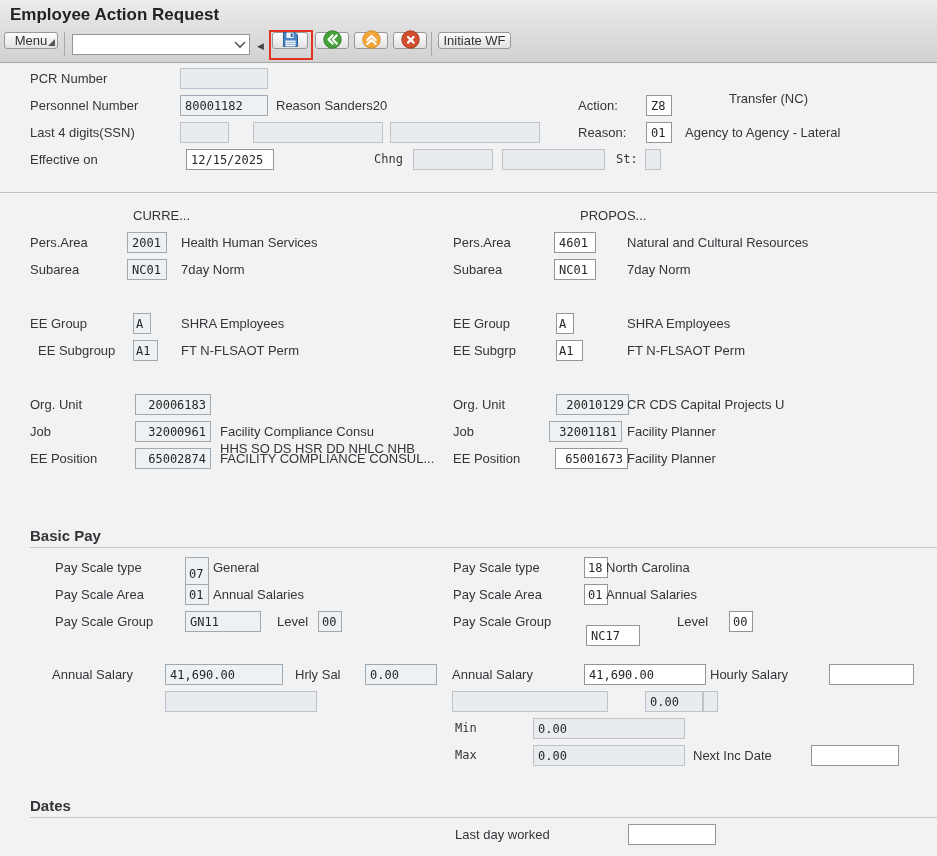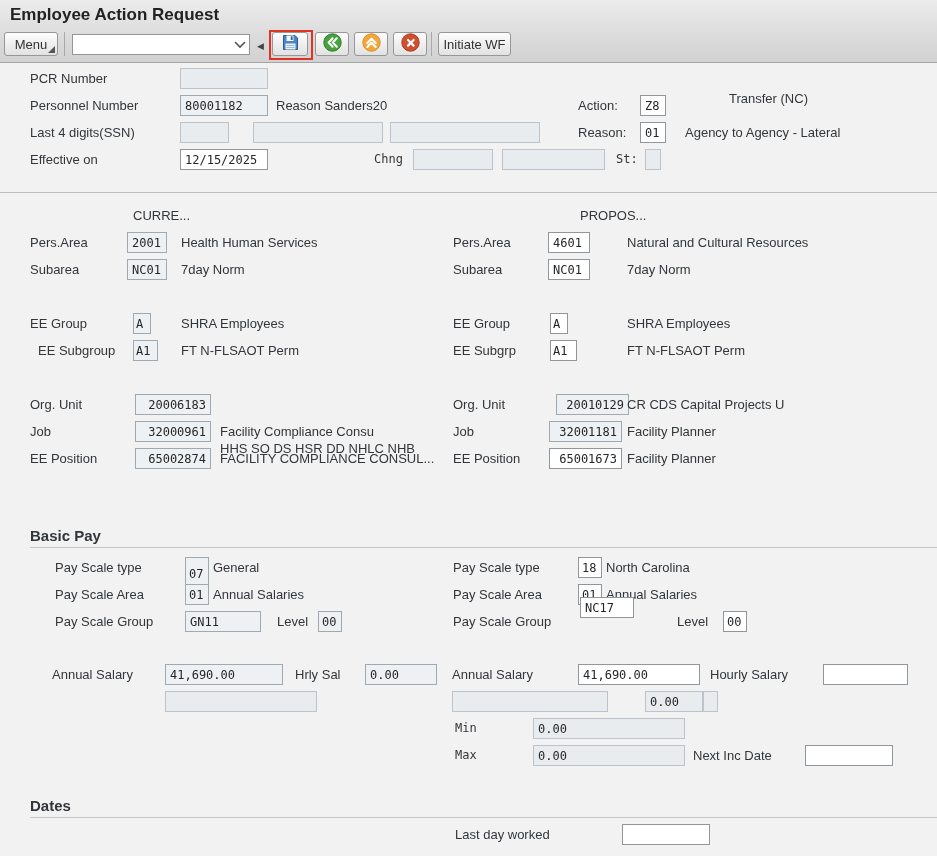--- a/index.html
+++ b/index.html
@@ -2,40 +2,40 @@
 <html><head>
 <meta charset="utf-8">
 <style>
   html,body{margin:0;padding:0;background:#f2f2f2;font-family:"Liberation Sans",sans-serif;}
   #app{position:relative;width:937px;height:856px;background:#f2f2f2;overflow:hidden;}
 
   
   .titlebar{position:absolute;left:0;top:0;width:937px;height:30px;background:linear-gradient(#ececec,#dedede);}
   .title{position:absolute;left:10px;top:5px;font-size:17px;font-weight:bold;color:#222;}
   .toolbar{position:absolute;left:0;top:30px;width:937px;height:32px;background:linear-gradient(#dedede,#d2d2d2);border-bottom:1px solid #a6a6a6;}
-  .tbtn{position:absolute;top:2px;height:24px;border:1px solid #979797;border-radius:3px;
+  .tbtn{position:absolute;top:2px;height:17px;border:1px solid #979797;border-radius:3px;
         background:linear-gradient(#fdfdfd,#e2e2e2);display:flex;align-items:center;justify-content:center;
         font-size:13px;color:#333;box-sizing:border-box;cursor:default;}
   .sep{position:absolute;top:2px;width:1px;height:24px;background:#a9a9a9;}
   .combo{position:absolute;left:72px;top:4px;width:178px;height:21px;background:#fff;border:1px solid #8f969c;box-sizing:border-box;display:flex;align-items:center;}
   .combo input{flex:1;border:0;outline:0;background:transparent;font:12px "DejaVu Sans Mono",monospace;padding:0 4px;}
   .combo .chev{margin-right:4px;display:flex;}
   .backtri{position:absolute;left:257px;top:9px;font-size:9px;color:#444;line-height:14px;}
   .menucorner{position:absolute;right:2px;bottom:2px;width:0;height:0;border-left:7px solid transparent;border-bottom:7px solid #555;}
   .redbox{position:absolute;left:-4px;top:-3px;width:44px;height:30px;border:2px solid #e03323;box-sizing:border-box;pointer-events:none;}
 
   
   .hr{position:absolute;left:0;width:937px;height:1px;background:#bfbfbf;}
   .lbl{position:absolute;height:21px;line-height:21px;font-size:13px;color:#32363a;white-space:nowrap;}
   .mono{font-family:"DejaVu Sans Mono",monospace;font-size:12px;}
   .fld{position:absolute;height:21px;border:1px solid #9fa6ad;box-sizing:border-box;
        font:12px "DejaVu Sans Mono",monospace;color:#262626;padding:0 4px;outline:none;}
   .f-gray{background:#e8ecef;border-color:#bcc3ca;}
   .f-disp{background:#eef1f3;border-color:#a0a8b0;}
-  .f-white{background:#ffffff;border-color:#8f969c;}
+  .f-white{background:#ffffff;border-color:#8f969c;margin-left:6px;}
   .ra{text-align:right;}
   .sect{position:absolute;left:30px;width:907px;height:20px;border-bottom:1px solid #c6c6c6;
         font-size:15px;font-weight:bold;color:#32363a;}
 </style>
 </head>
 <body>
 
 <div id="app">
 
   <div class="titlebar">
@@ -201,21 +201,21 @@
   <div class="lbl" style="left:213px;top:584px;">Annual Salaries</div>
   <div class="lbl" style="left:453px;top:584px;">Pay Scale Area</div>
   <input class="fld f-white" style="left: 578px; top: 584px; width: 24px; padding: 0px 3px;" value="01">
   <div class="lbl" style="left:606px;top:584px;">Annual Salaries</div>
 
   <div class="lbl" style="left:55px;top:611px;">Pay Scale Group</div>
   <input class="fld f-disp" style="left: 185px; top: 611px; width: 76px;" value="GN11">
   <div class="lbl" style="left:277px;top:611px;">Level</div>
   <input class="fld f-disp" style="left: 318px; top: 611px; width: 24px; padding: 0px 3px;" value="00">
   <div class="lbl" style="left:453px;top:611px;">Pay Scale Group</div>
-  <input class="fld f-white" style="left: 580px; top: 597px; width: 54px;" value="NC17">
+  <input class="fld f-white" style="left: 580px; top: 625px; width: 54px;" value="NC17">
   <div class="lbl" style="left:677px;top:611px;">Level</div>
   <input class="fld f-white" style="left: 723px; top: 611px; width: 24px; padding: 0px 3px;" value="00">
 
   <div class="lbl" style="left:52px;top:664px;">Annual Salary</div>
   <input class="fld f-disp" style="left: 165px; top: 664px; width: 118px;" value="41,690.00">
   <div class="lbl" style="left:295px;top:664px;">Hrly Sal</div>
   <input class="fld f-disp" style="left: 365px; top: 664px; width: 72px;" value="0.00">
   <div class="lbl" style="left:452px;top:664px;">Annual Salary</div>
   <input class="fld f-white" style="left: 578px; top: 664px; width: 122px;" value="41,690.00">
   <div class="lbl" style="left:710px;top:664px;">Hourly Salary</div>

